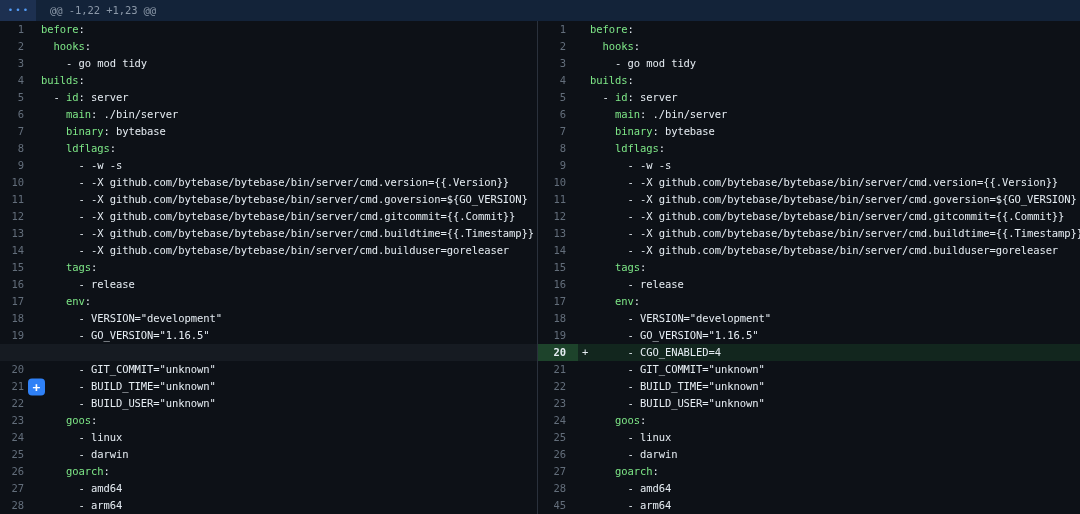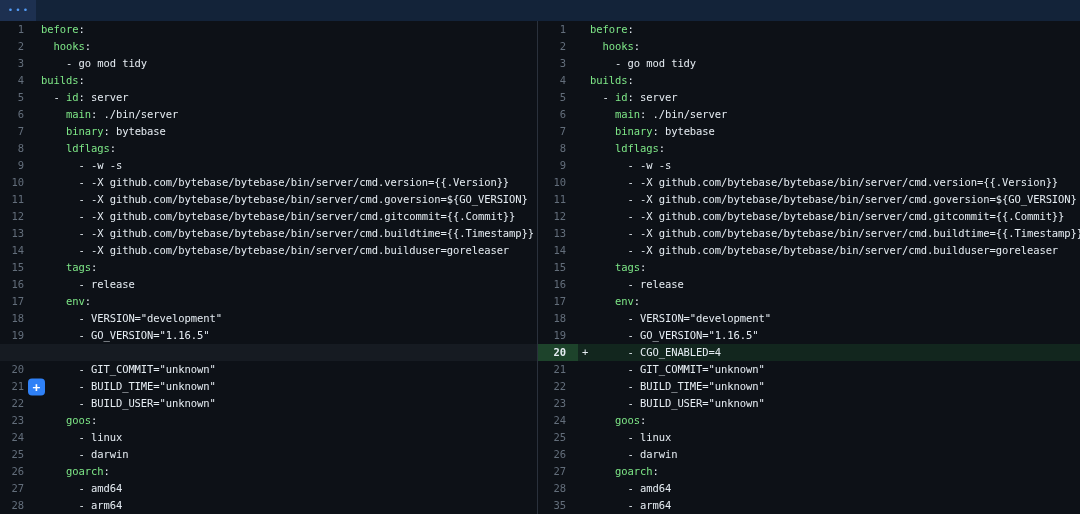--- a/index.html
+++ b/index.html
@@ -57,20 +57,21 @@
   }
 </style>
 </head>
 <body>
 
 <div class="diff-view">
   <div class="hunk-row">
     <div class="hunk-gutter">
       <span class="hunk-dots">•••</span>
     </div>
+    <div class="hunk-text">@@ -1,22 +1,23 @@</div>
   </div>
   <div class="panes">
     <div class="pane left" id="pane-left">
         <div class="row context">
           <div class="num">1</div>
           <div class="code"><span class="tok-key">before</span><span class="tok-plain">:</span></div>
         </div>
         <div class="row context">
           <div class="num">2</div>
           <div class="code"><span class="tok-plain">  </span><span class="tok-key">hooks</span><span class="tok-plain">:</span></div>
@@ -292,18 +293,18 @@
         </div>
         <div class="row context">
           <div class="num">27</div>
           <div class="code"><span class="tok-plain">    </span><span class="tok-key">goarch</span><span class="tok-plain">:</span></div>
         </div>
         <div class="row context">
           <div class="num">28</div>
           <div class="code"><span class="tok-plain">      - amd64</span></div>
         </div>
         <div class="row context">
-          <div class="num">35</div>
+          <div class="num">45</div>
           <div class="code"><span class="tok-plain">      - arm64</span></div>
         </div>
       </div>
   </div>
 </div>
 
 </body></html>

